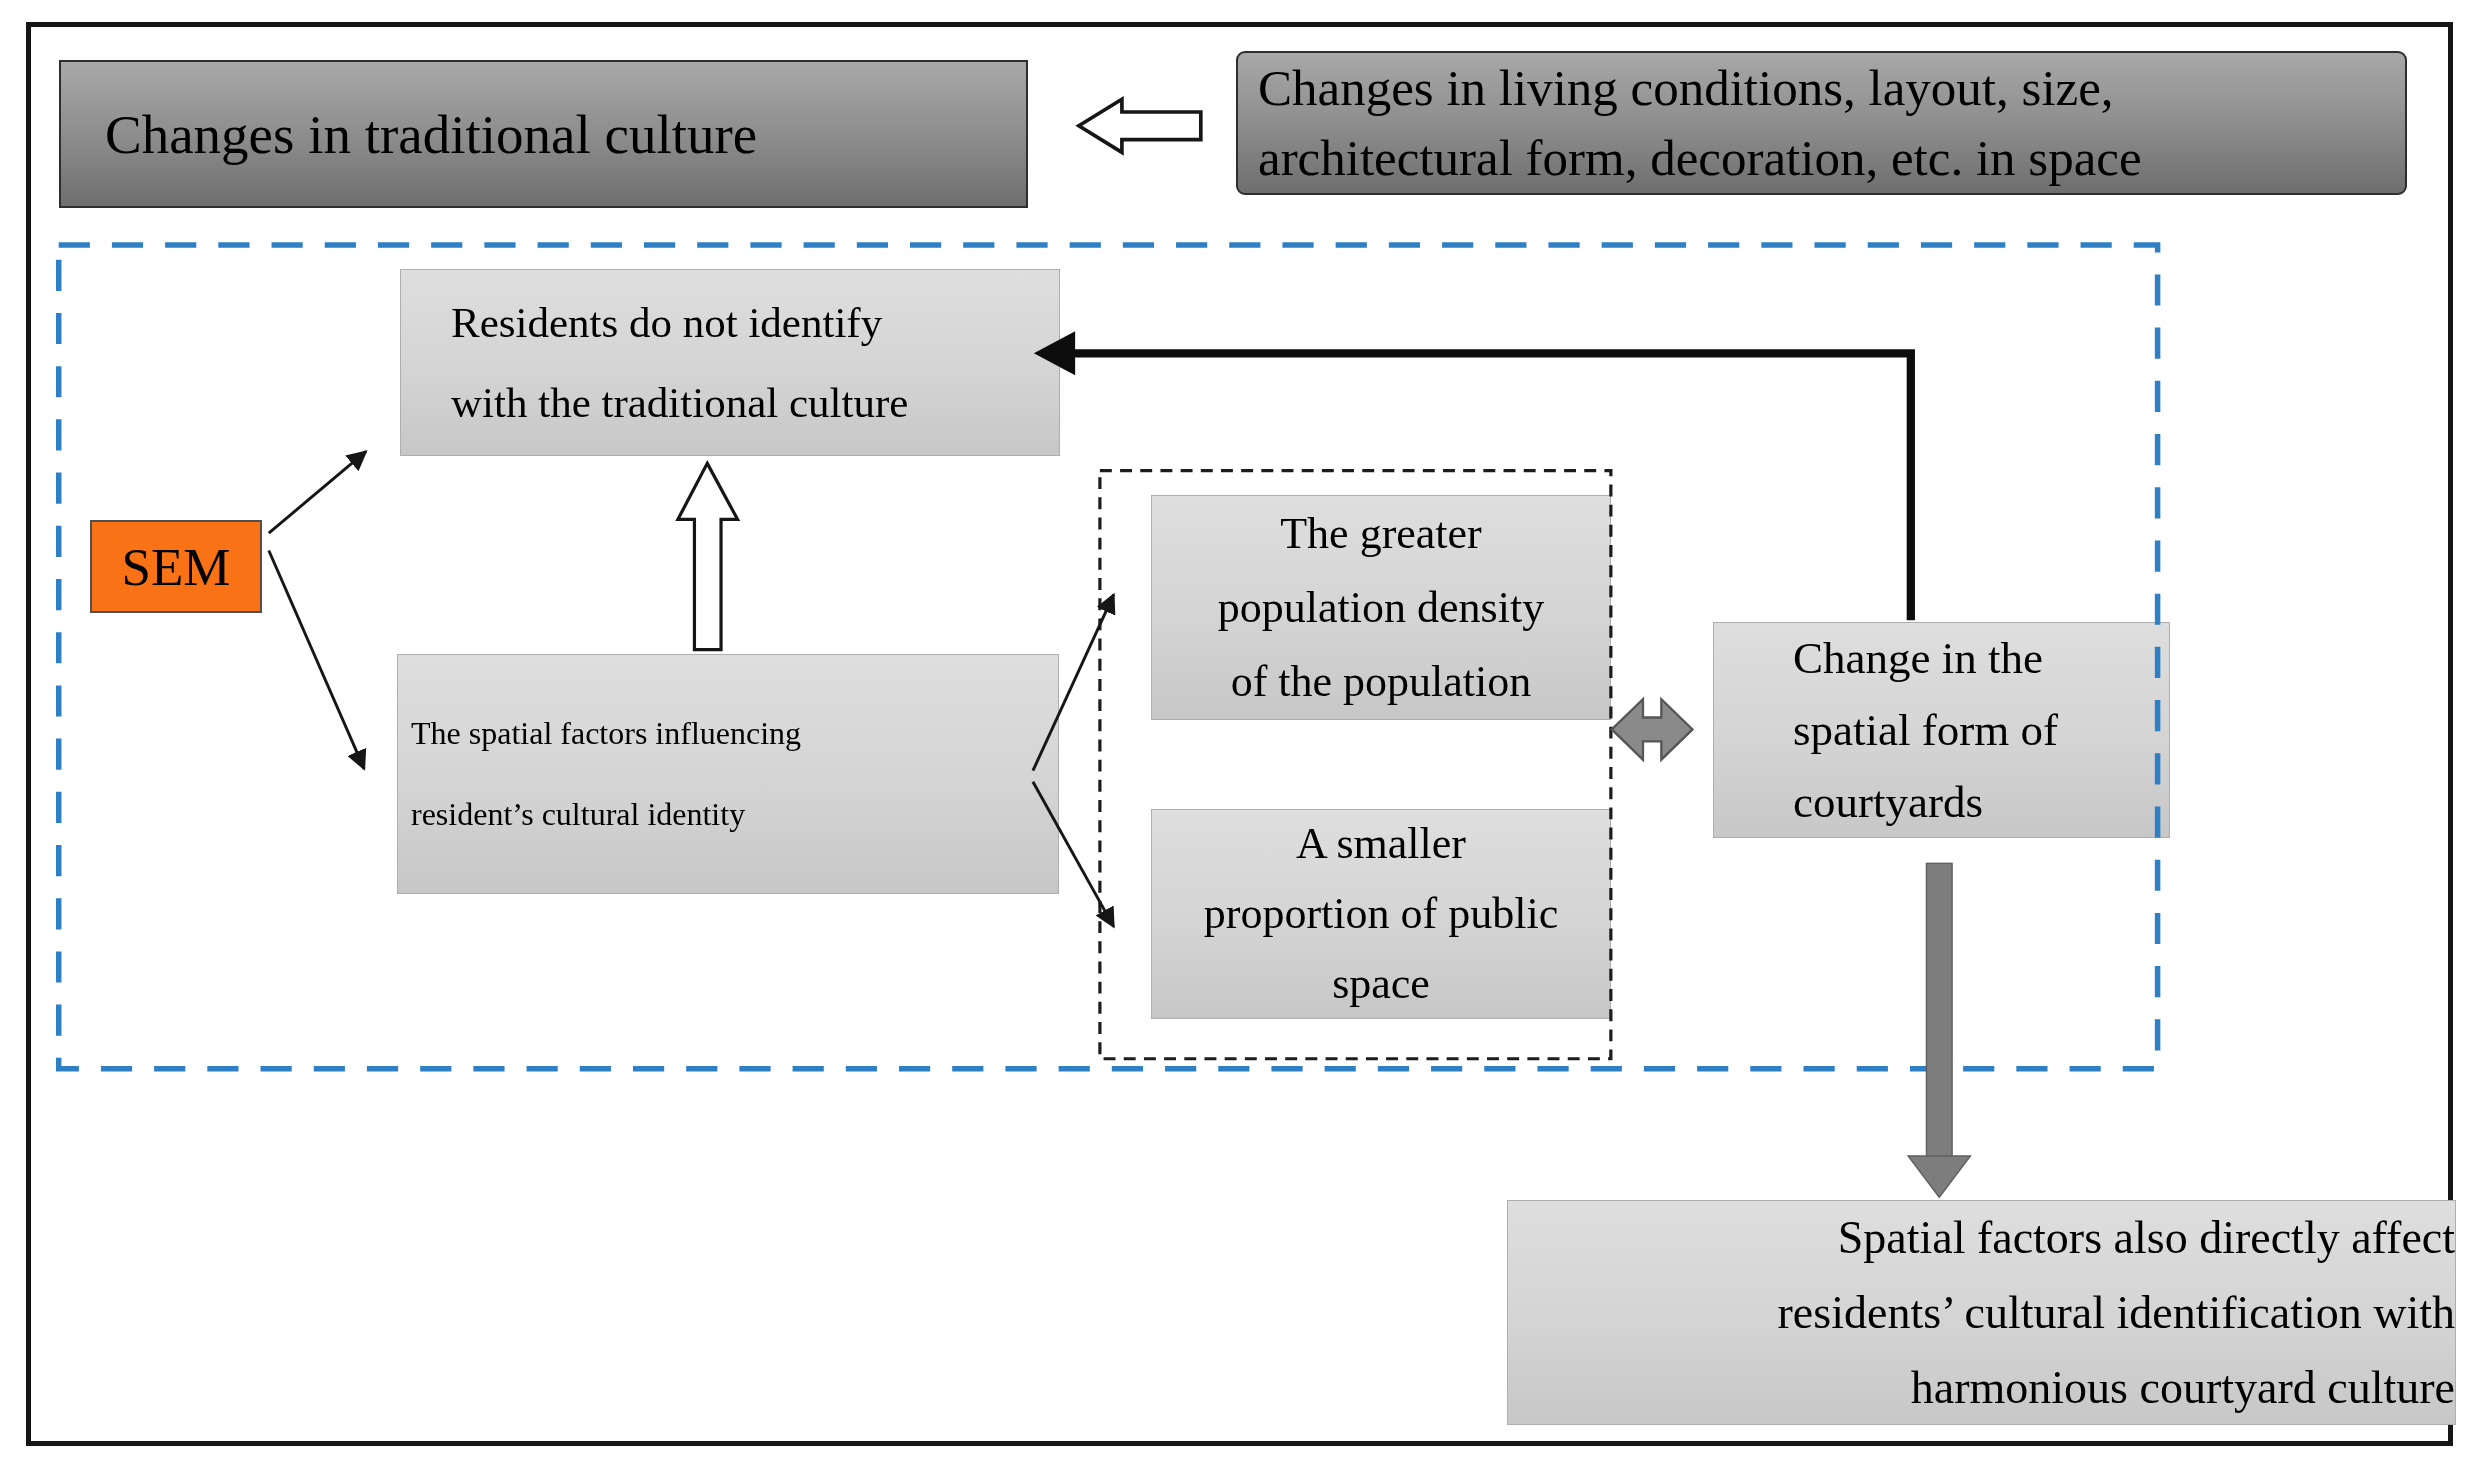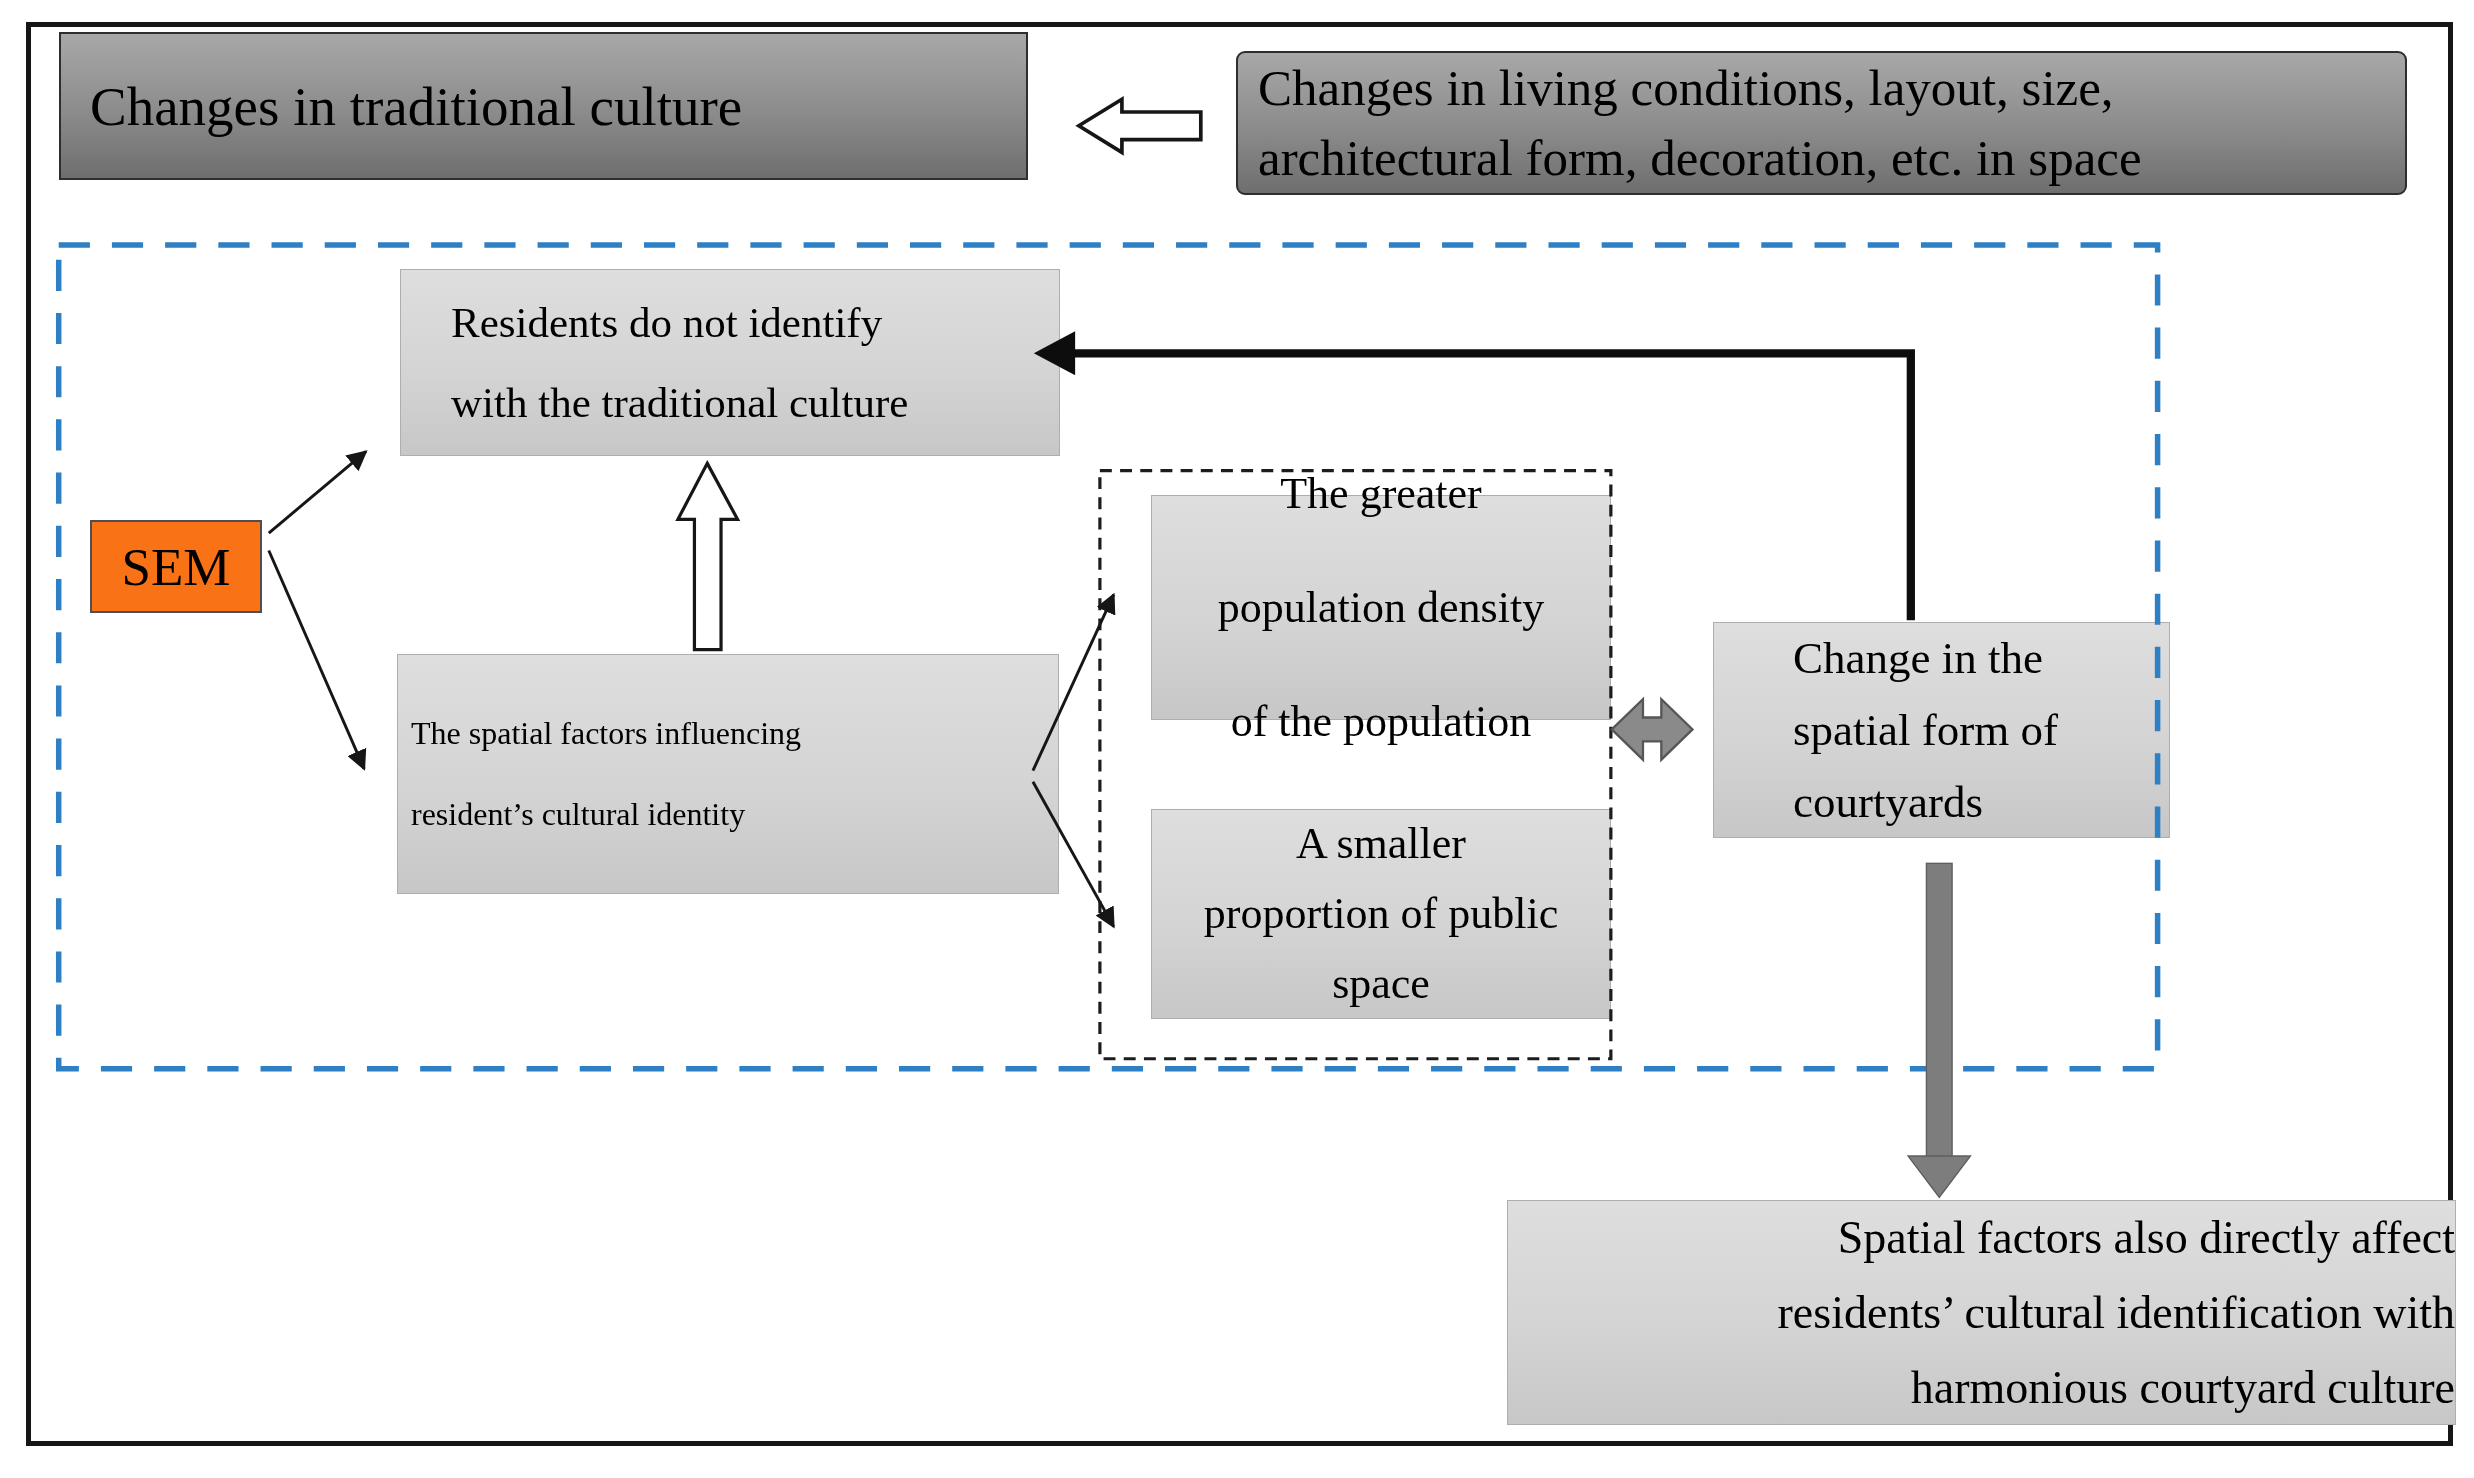--- a/index.html
+++ b/index.html
@@ -20,29 +20,29 @@
     background:linear-gradient(180deg,var(--dark-box-top,#a8a8a8) 0%,#8b8b8b 55%,var(--dark-box-bottom,#6e6e6e) 100%);
     border:2.8px solid #2e2e2e;
   }
   .light{
     background:linear-gradient(180deg,var(--light-box-top,#dedede) 0%,#d4d4d4 55%,var(--light-box-bottom,#c7c7c7) 100%);
     border:1.8px solid #aeaeae;
     margin-left:30px;
   }
   .line{display:block;white-space:nowrap;}
 
-  #top-left-box{left:59px;top:32px;width:969px;height:148px;padding-left:29px;font-size:55px;}
+  #top-left-box{left:59px;top:60px;width:969px;height:148px;padding-left:44px;font-size:55px;}
   #top-right-box{left:1236px;top:51px;width:1171px;height:144px;padding-left:20px;font-size:51px;border-radius:9px;}
   #top-right-box .line{line-height:70px;}
   #residents-box{left:370px;top:269px;width:660px;height:187px;padding-left:50px;font-size:43px;}
   #residents-box .line{line-height:80px;}
   #sem-box{left:90px;top:520px;width:172px;height:93px;background:#f97316;border:2.8px solid #4f4f4f;align-items:center;font-size:53px;}
   #spatial-box{left:367px;top:654px;width:662px;height:240px;padding-left:13px;font-size:32px;}
   #spatial-box .line{line-height:81px;}
-  #greater-box{left:1121px;top:495px;width:460px;height:225px;align-items:center;text-align:center;font-size:44px;gap:40px;}
+  #greater-box{left:1121px;top:495px;width:460px;height:225px;align-items:center;text-align:center;font-size:44px;}
   #greater-box .line{line-height:74px;}
   #smaller-box{left:1121px;top:809px;width:460px;height:210px;align-items:center;text-align:center;font-size:44px;}
   #smaller-box .line{line-height:70px;}
   #change-box{left:1683px;top:622px;width:457px;height:216px;padding-left:79px;font-size:45px;}
   #change-box .line{line-height:72px;}
   #bottom-box{left:1477px;top:1200px;width:949px;height:225px;align-items:flex-end;text-align:center;font-size:46px;}
   #bottom-box .line{line-height:75px;}
 
   #overlay{position:absolute;left:0;top:0;pointer-events:none;}
   .thin-line{stroke:#161616;stroke-width:3.2;fill:none;}

